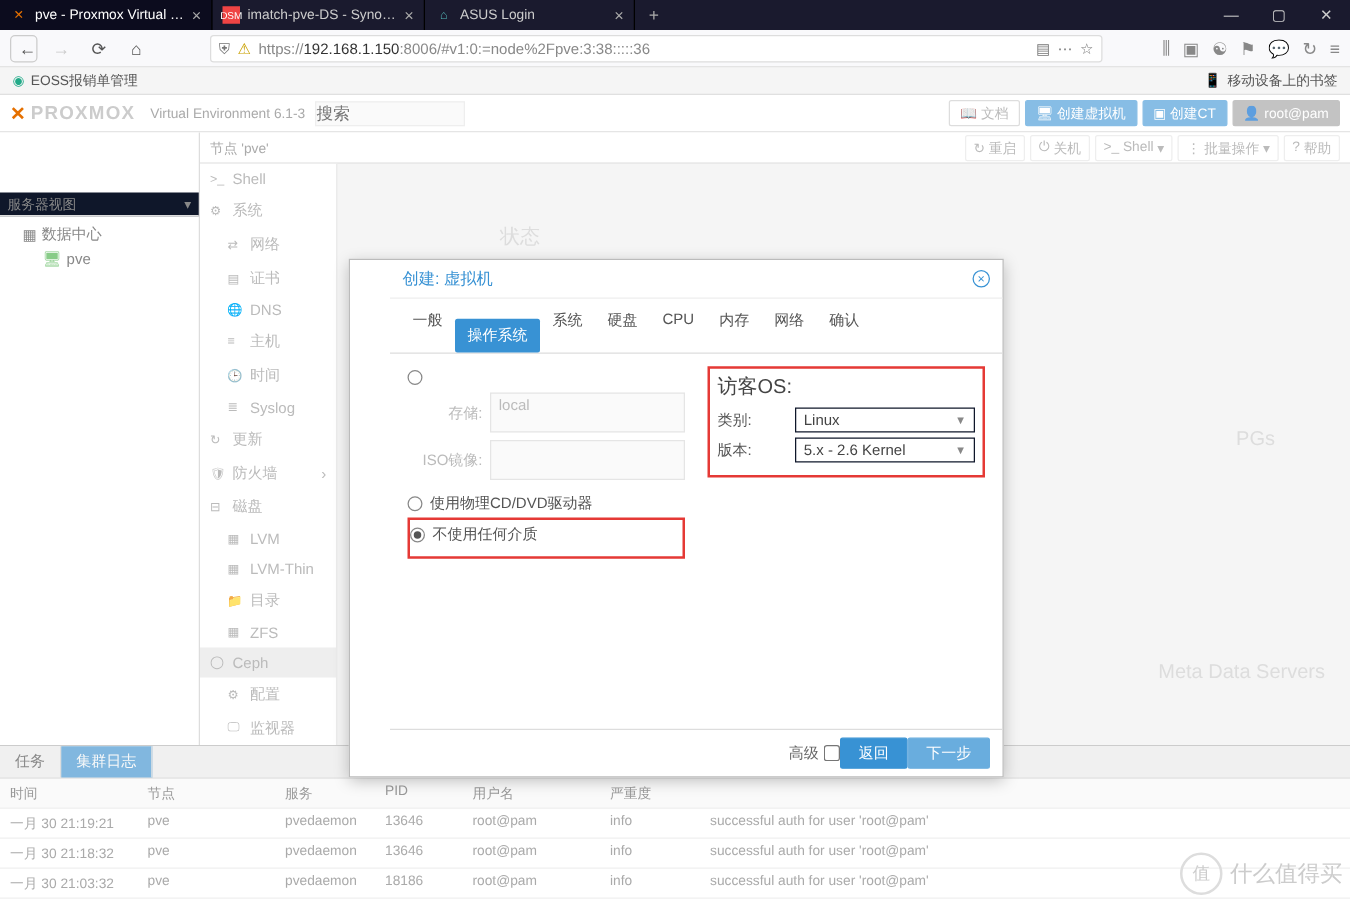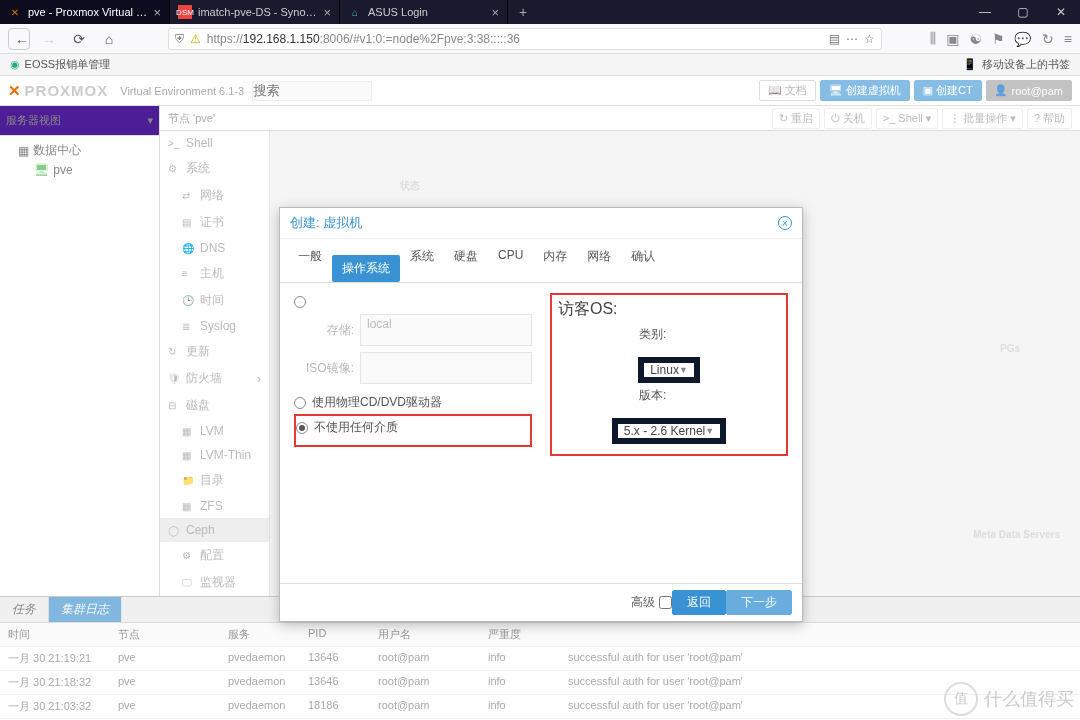--- a/index.html
+++ b/index.html
@@ -35,74 +35,74 @@
 .pve-ver { color: #aaa; font-size: 11px; margin-left: 4px; }
 .pve-search { border: 1px solid #eee; height: 20px; width: 120px; background: #fafafa; }
 .pve-hdr-right { margin-left: auto; display: flex; gap: 4px; }
 .hdr-btn { padding: 2px 8px; border: 1px solid #ddd; border-radius: 2px; font-size: 11px; color: #bbb; display: flex; align-items: center; gap: 3px; }
 .hdr-btn.blue { background: #3892d4; border-color: #3892d4; color: #fff; opacity: 0.6; }
 .hdr-btn.grey { background: #aaa; border-color: #aaa; color: #fff; opacity: 0.7; }
 
 
 .pve-body { display: flex; height: 490px; background: #f5f5f5; }
 .tree-pane { width: 160px; background: #fff; border-right: 1px solid #ddd; }
-.tree-hdr { height: 30px; background: #4c1d95; border-bottom: 1px solid #ddd; padding: 3px 6px; color: #888; display: flex; align-items: center; justify-content: space-between; font-size: 11px; }
+.tree-hdr { height: 19px; background: #0f172a; border-bottom: 1px solid #ddd; padding: 3px 6px; color: #888; display: flex; align-items: center; justify-content: space-between; font-size: 11px; margin-top: 48px; }
 .tree-body { padding: 4px 6px; color: #888; font-size: 12px; }
 .tree-body .node { padding: 2px 0 2px 12px; display: flex; align-items: center; gap: 4px; }
 .tree-body .node.l2 { padding-left: 28px; }
 
 .content-pane { flex: 1; display: flex; flex-direction: column; }
 .content-hdr { height: 26px; background: #fff; border-bottom: 1px solid #ddd; display: flex; align-items: center; padding: 0 8px; color: #aaa; font-size: 11px; justify-content: space-between; }
 .content-hdr .hdr-actions { display: flex; gap: 4px; }
 .content-hdr .act { border: 1px solid #eee; padding: 2px 6px; color: #bbb; border-radius: 2px; display: flex; align-items: center; gap: 3px; }
 
 .content-main { flex: 1; display: flex; background: #f5f5f5; }
 .nav-menu { width: 110px; background: #fff; border-right: 1px solid #e5e5e5; color: #bbb; font-size: 12px; overflow-y: auto; }
 .nav-menu .item { padding: 5px 8px; display: flex; align-items: center; gap: 6px; }
 .nav-menu .item.sub { padding-left: 22px; }
 .nav-menu .item.sel { background: #eee; }
 .nav-menu .ico { width: 12px; font-size: 10px; }
 .bg-area { flex: 1; position: relative; color: #ccc; }
-.bg-label { position: absolute; font-size: 10px; color: #ddd; font-weight: bold; }
+.bg-label { position: absolute; font-size: 16px; color: #ddd; }
 
 
 .bottom-pane { height: 150px; border-top: 1px solid #ccc; background: #fff; display: flex; flex-direction: column; }
-.btab-row { display: flex; background: #f0f0f0; border-bottom: 1px solid #ddd; color: #888; font-size: 12px; font-style: italic; }
+.btab-row { display: flex; background: #f0f0f0; border-bottom: 1px solid #ddd; color: #888; font-size: 12px; }
 .btab { padding: 4px 12px; border-right: 1px solid #ddd; }
 .btab.sel { background: #3892d4; color: #fff; opacity: 0.6; }
 .task-header, .task-row { display: flex; padding: 4px 8px; color: #aaa; font-size: 11px; border-bottom: 1px solid #f0f0f0; }
 .task-header { color: #999; background: #fafafa; }
 .c-time { width: 110px; }
 .c-node { width: 110px; }
 .c-svc { width: 80px; }
 .c-pid { width: 70px; }
 .c-user { width: 110px; }
 .c-sev { width: 80px; }
 .c-msg { flex: 1; }
 
 
-.dialog { position: absolute; left: 279px; top: 207px; width: 524px; background: #fff; border: 1px solid #bbb; box-shadow: 0 3px 12px rgba(0,0,0,0.25); z-index: 20; }
+.dialog { position: absolute; left: 279px; top: 207px; width: 524px; background: #fff; border: 1px solid #bbb; box-shadow: 0 3px 12px rgba(0,0,0,0.25); z-index: 20; padding-left: 32px; }
 .dlg-title { padding: 6px 10px; border-bottom: 1px solid #eee; display: flex; justify-content: space-between; align-items: center; color: #3892d4; font-size: 13px; }
 .dlg-close-ico { width:14px; height:14px; border:1px solid #3892d4; border-radius:50%; color:#3892d4; font-size:10px; display:flex; align-items:center; justify-content:center; }
 .dlg-tabs { display: flex; border-bottom: 1px solid #ddd; padding: 0 8px; padding-top:4px; }
 .dlg-tab { padding: 5px 10px; font-size: 12px; color: #555; }
 .dlg-tab.active { background: #3892d4; color: #fff; border-radius: 2px; margin-top: 12px; }
 .dlg-body { padding: 10px 14px; min-height: 300px; display: flex; gap: 18px; font-size: 12px; color: #555; }
 .dlg-col { flex: 1; }
 .radio-row { display: flex; align-items: center; gap: 6px; padding: 3px 0; }
 .radio-row .r { width: 12px; height: 12px; border: 1px solid #888; border-radius: 50%; display: inline-flex; align-items: center; justify-content: center; }
 .radio-row .r.sel::after { content: ""; width: 6px; height: 6px; background: #555; border-radius: 50%; }
 .field-row { display: flex; align-items: center; gap: 6px; padding: 3px 0; }
 .field-row label { width: 60px; text-align: right; color: #bbb; }
 .field-row .inp { flex: 1; height: 32px; border: 1px solid #e5e5e5; background: #fafafa; }
 .guest-box { border: 2px solid #e53935; padding: 4px 6px 8px 6px; }
 .guest-box h4 { font-size: 16px; font-weight: normal; color: #444; margin-bottom: 4px; }
-.grow { display: flex; align-items: center; gap: 14px; padding: 2px 0; flex-direction: column; }
+.grow { display: flex; align-items: center; gap: 2px; padding: 2px 0; }
 .grow label { width: 60px; color: #555; }
-.sel-box { flex: 1; height: 20px; border: 6px solid #0f172a; display: flex; align-items: center; padding: 0 6px; justify-content: space-between; color: #444; text-align: center; }
+.sel-box { flex: 1; height: 20px; border: 1px solid #0f172a; display: flex; align-items: center; padding: 0 6px; justify-content: space-between; color: #444; text-align: center; }
 .sel-box .arrow { color: #888; font-size: 9px; }
 .redbox-media { border: 2px solid #e53935; padding-bottom: 6px; padding-right: 30px; }
 .dlg-footer { border-top: 1px solid #ddd; padding: 6px 10px; display: flex; justify-content: flex-end; align-items: center; gap: 0; }
 .dlg-footer .adv { color: #666; display: flex; align-items: center; gap: 4px; }
 .dlg-footer .btn { padding: 3px 14px; border: 1px solid #3892d4; background: #3892d4; color: #fff; border-radius: 2px; font-size: 12px; }
 .dlg-footer .btn.light { opacity: 0.75; }
 
 
 .watermark { position: absolute; right: 6px; bottom: 4px; color: #ccc; font-size: 18px; z-index: 30; display: flex; align-items: center; gap: 6px; }
 .watermark .badge { width: 34px; height: 34px; border: 2px solid #ddd; border-radius: 50%; display: flex; align-items: center; justify-content: center; font-size: 14px; color: #ccc; }

